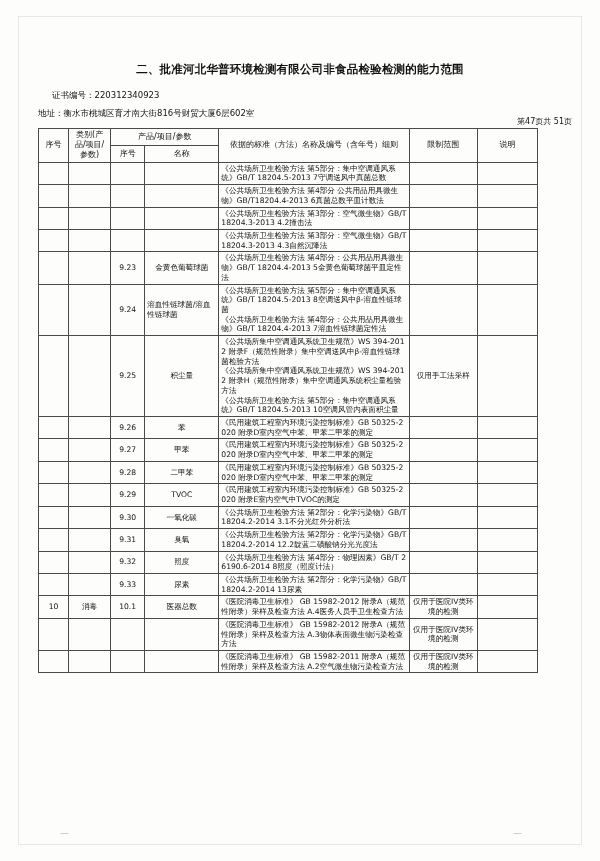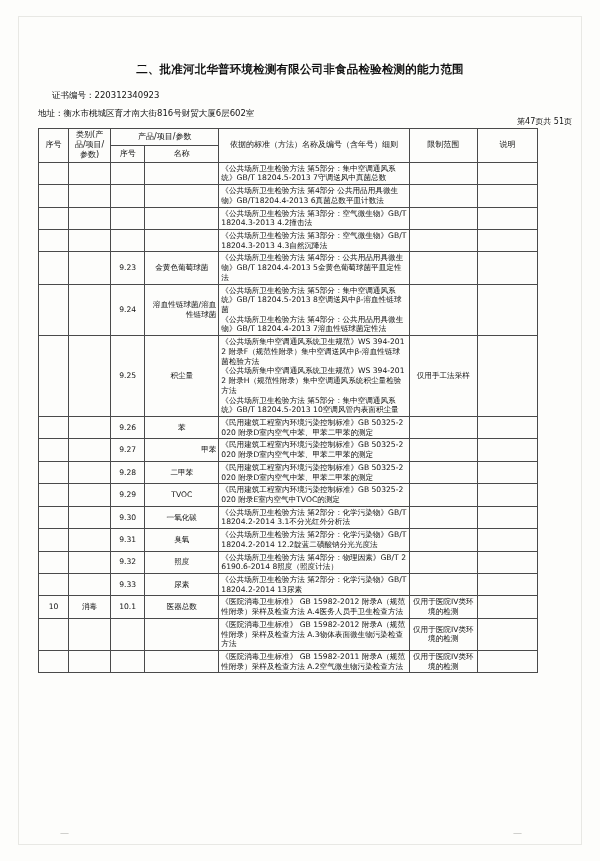--- a/index.html
+++ b/index.html
@@ -191,21 +191,21 @@
           <td class="std-cell">
             <div>《公共场所卫生检验方法 第4部分：公共用品用具微生物》GB/T 18204.4-2013 5金黄色葡萄球菌平皿定性法</div>
           </td>
           <td class="center" style="text-align: center;"></td>
           <td class="center" style="text-align: center;"></td>
         </tr>
         <tr>
           <td class="center" style="text-align: center;"></td>
           <td class="center" style="text-align: center;"></td>
           <td class="center" style="text-align: center;">9.24</td>
-          <td class="center" style="text-align: right;">溶血性链球菌/溶血性链球菌</td>
+          <td class="center" style="text-align: left;">溶血性链球菌/溶血性链球菌</td>
           <td class="std-cell">
             <div>《公共场所卫生检验方法 第5部分：集中空调通风系统》GB/T 18204.5-2013 8空调送风中β-溶血性链球菌</div>
             <div>《公共场所卫生检验方法 第4部分：公共用品用具微生物》GB/T 18204.4-2013 7溶血性链球菌定性法</div>
           </td>
           <td class="center" style="text-align: center;"></td>
           <td class="center" style="text-align: center;"></td>
         </tr>
         <tr>
           <td class="center" style="text-align: center;"></td>
           <td class="center" style="text-align: center;"></td>
@@ -227,21 +227,21 @@
           <td class="std-cell">
             <div>《民用建筑工程室内环境污染控制标准》GB 50325-2020 附录D室内空气中苯、甲苯二甲苯的测定</div>
           </td>
           <td class="center" style="text-align: center;"></td>
           <td class="center" style="text-align: center;"></td>
         </tr>
         <tr>
           <td class="center" style="text-align: center;"></td>
           <td class="center" style="text-align: center;"></td>
           <td class="center" style="text-align: center;">9.27</td>
-          <td class="center" style="text-align: right;">甲苯</td>
+          <td class="center" style="text-align: center;">甲苯</td>
           <td class="std-cell">
             <div>《民用建筑工程室内环境污染控制标准》GB 50325-2020 附录D室内空气中苯、甲苯二甲苯的测定</div>
           </td>
           <td class="center" style="text-align: center;"></td>
           <td class="center" style="text-align: center;"></td>
         </tr>
         <tr>
           <td class="center" style="text-align: center;"></td>
           <td class="center" style="text-align: center;"></td>
           <td class="center" style="text-align: center;">9.28</td>

